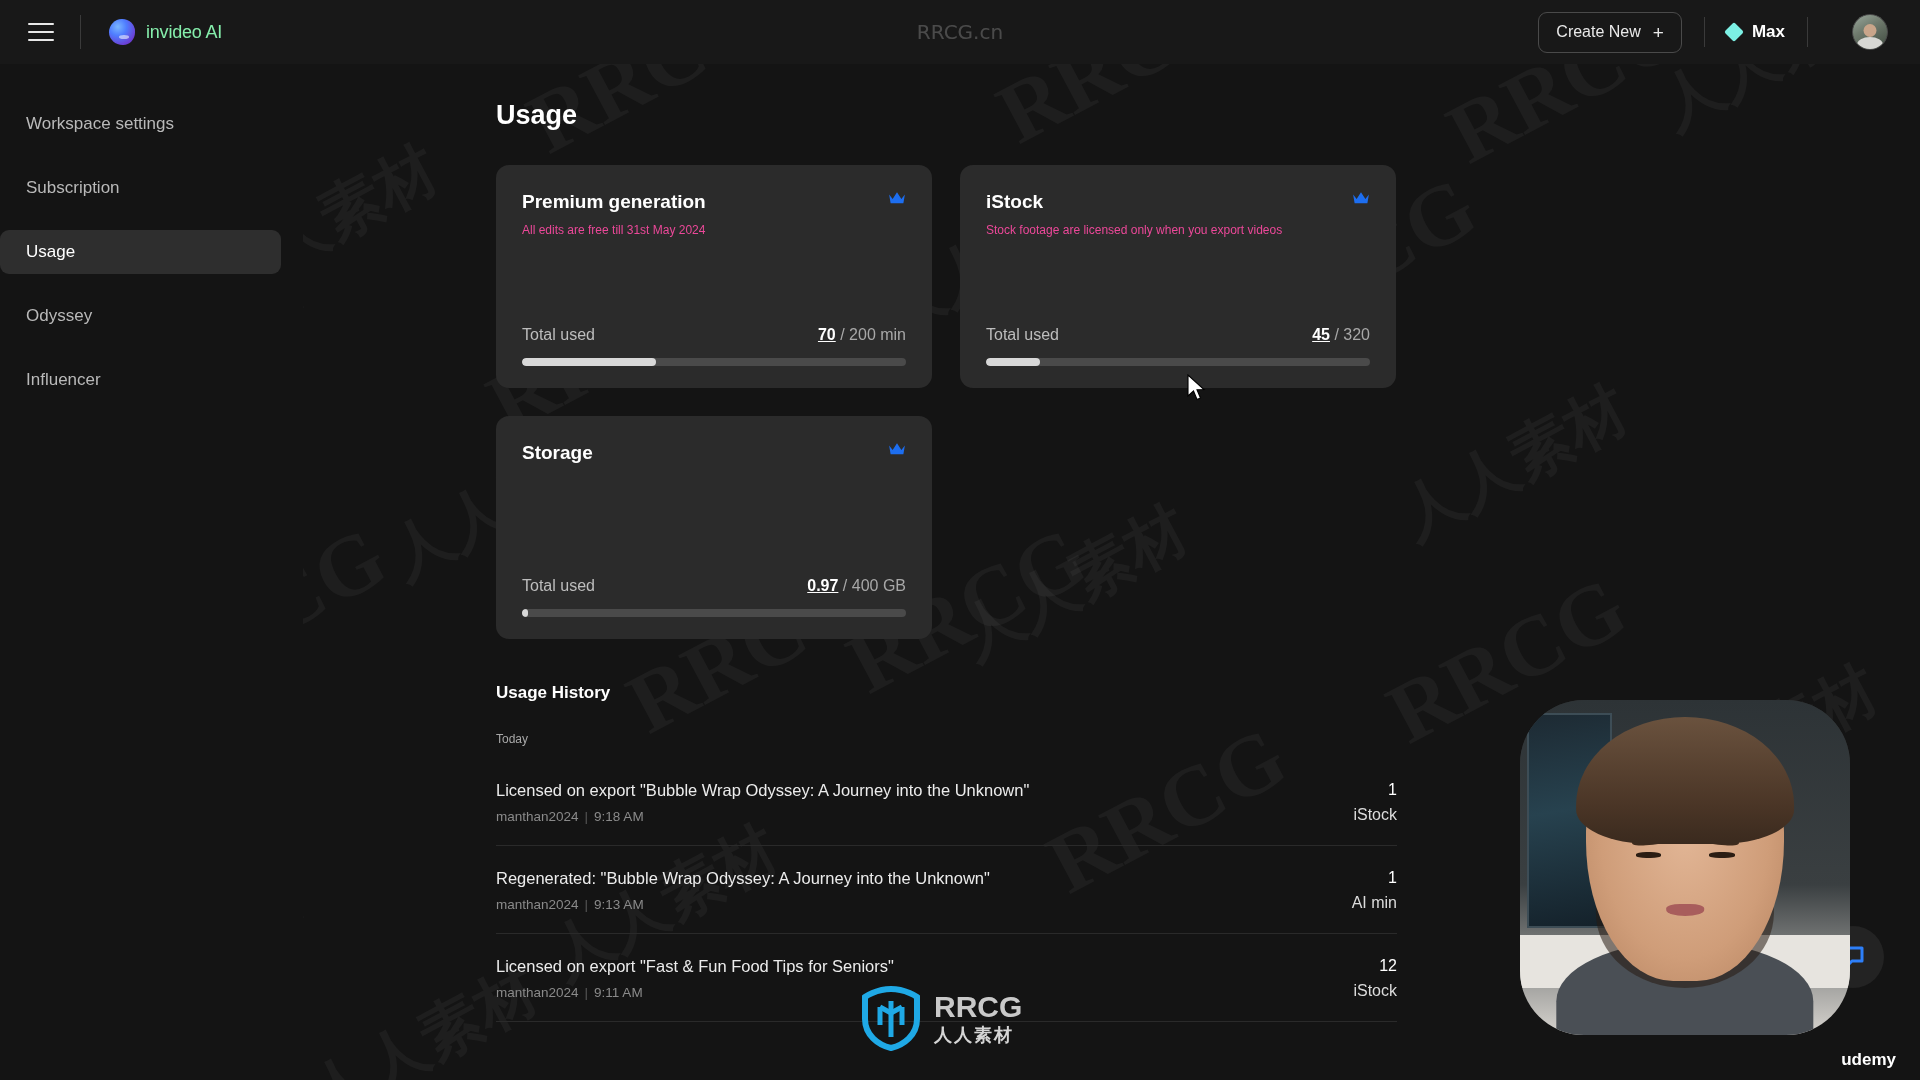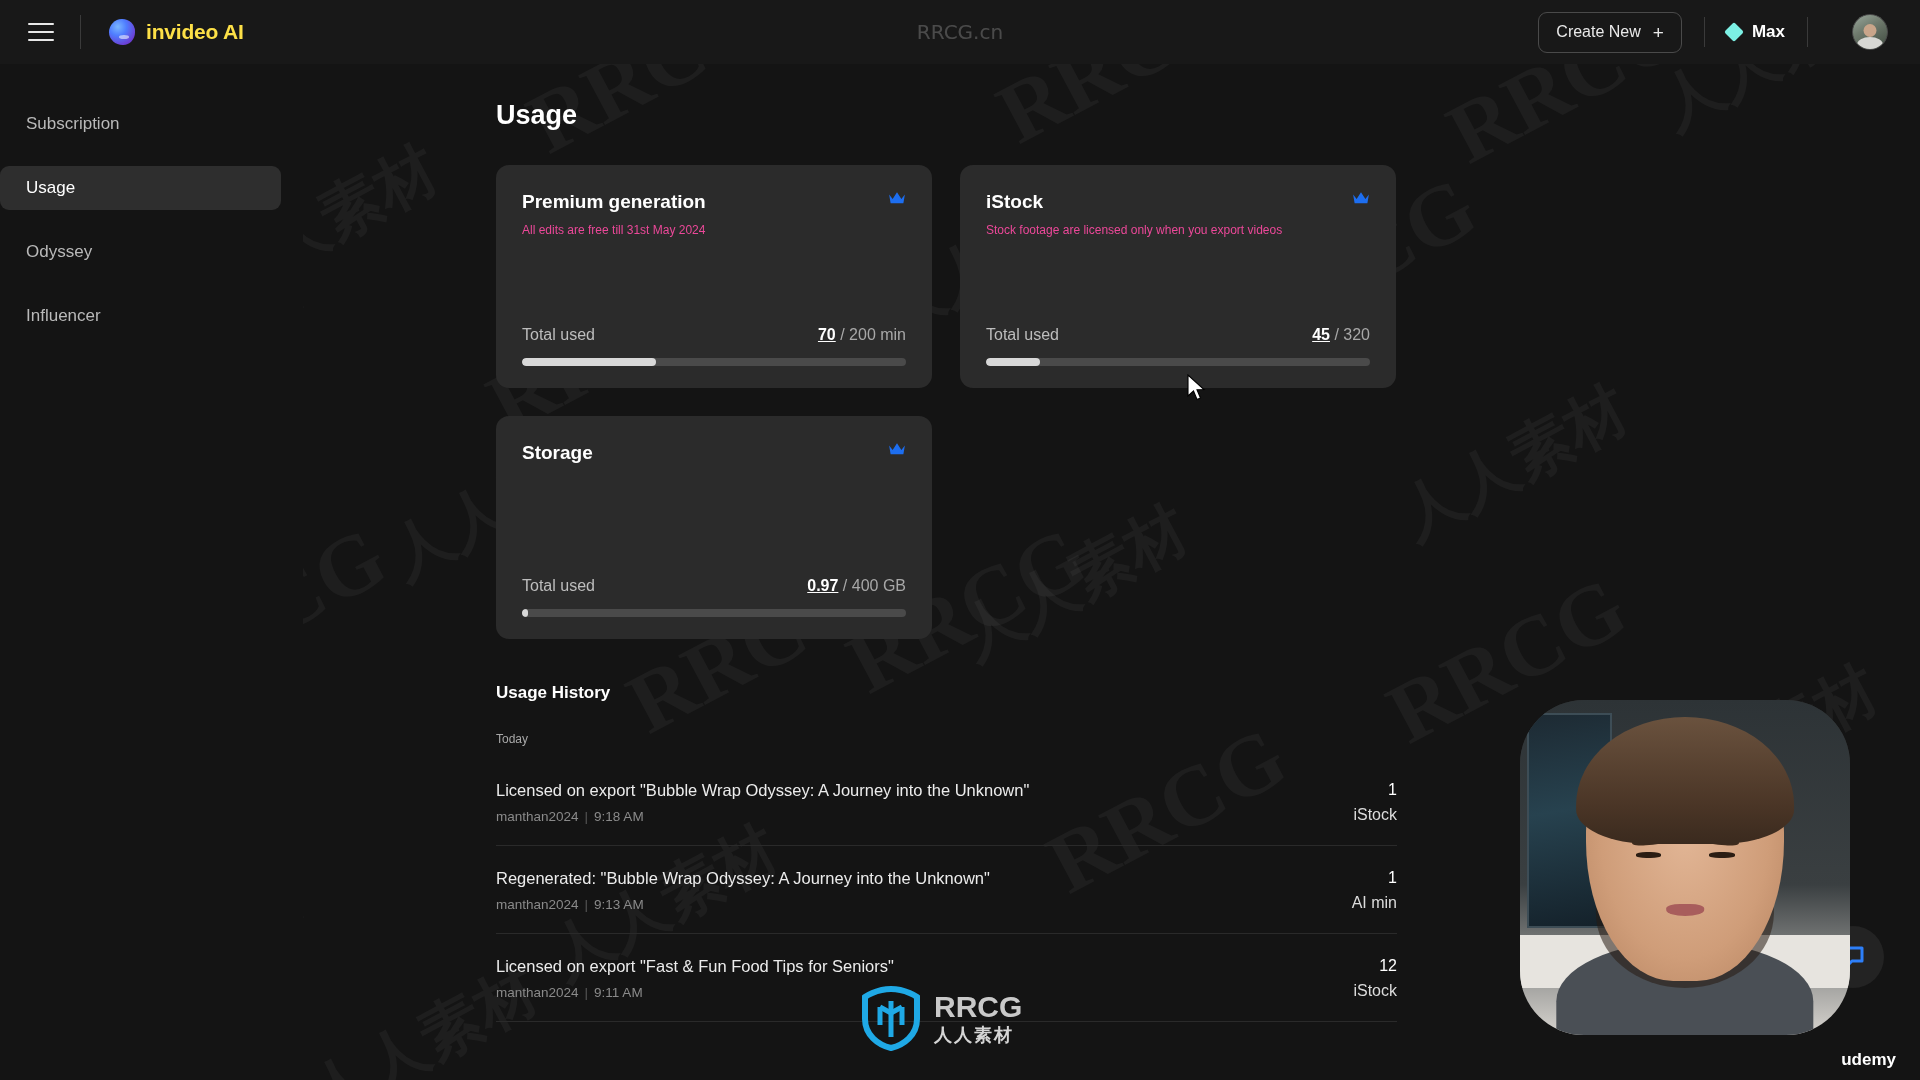--- a/index.html
+++ b/index.html
@@ -42,21 +42,21 @@
   .brand-logo {
     width: 26px; height: 26px; border-radius: 50% 50% 46% 54% / 52% 48% 50% 50%;
     background: radial-gradient(circle at 34% 30%, #7ab7ff 0%, #4f7dff 35%, #6b3fd4 75%, #4d24a8 100%);
     position: relative;
   }
   .brand-logo::after {
     content: ""; position: absolute; left: 40%; top: 62%;
     width: 38%; height: 14%; border-radius: 50%;
     background: rgba(255,255,255,0.55);
   }
-  .brand-name { font-size: 21px; font-weight: 700; letter-spacing: -0.2px; color: #fde047; }
+  .brand-name { font-size: 18px; font-weight: 400; letter-spacing: -0.2px; color: #86efac; }
 
   .tb-center {
     position: absolute; left: 0; right: 0; top: 0; height: 64px;
     display: flex; align-items: center; justify-content: center;
     pointer-events: none;
   }
   .tb-center .wm-title {
     font-size: 20px; color: rgba(255,255,255,0.22);
     font-family: "DejaVu Sans", sans-serif;
   }
@@ -276,20 +276,23 @@
         <div class="plan-gem"></div>
         <div class="plan-name">Max</div>
       </div>
       <div class="vdiv"></div>
       <div class="avatar"></div>
     </div>
   </div>
 
   <div id="sidebar">
       <div class="side-item">
+        <span>Workspace settings</span>
+      </div>
+      <div class="side-item">
         <span>Subscription</span>
       </div>
       <div class="side-item active">
         <span>Usage</span>
       </div>
       <div class="side-item">
         <span>Odyssey</span>
       </div>
       <div class="side-item">
         <span>Influencer</span>

